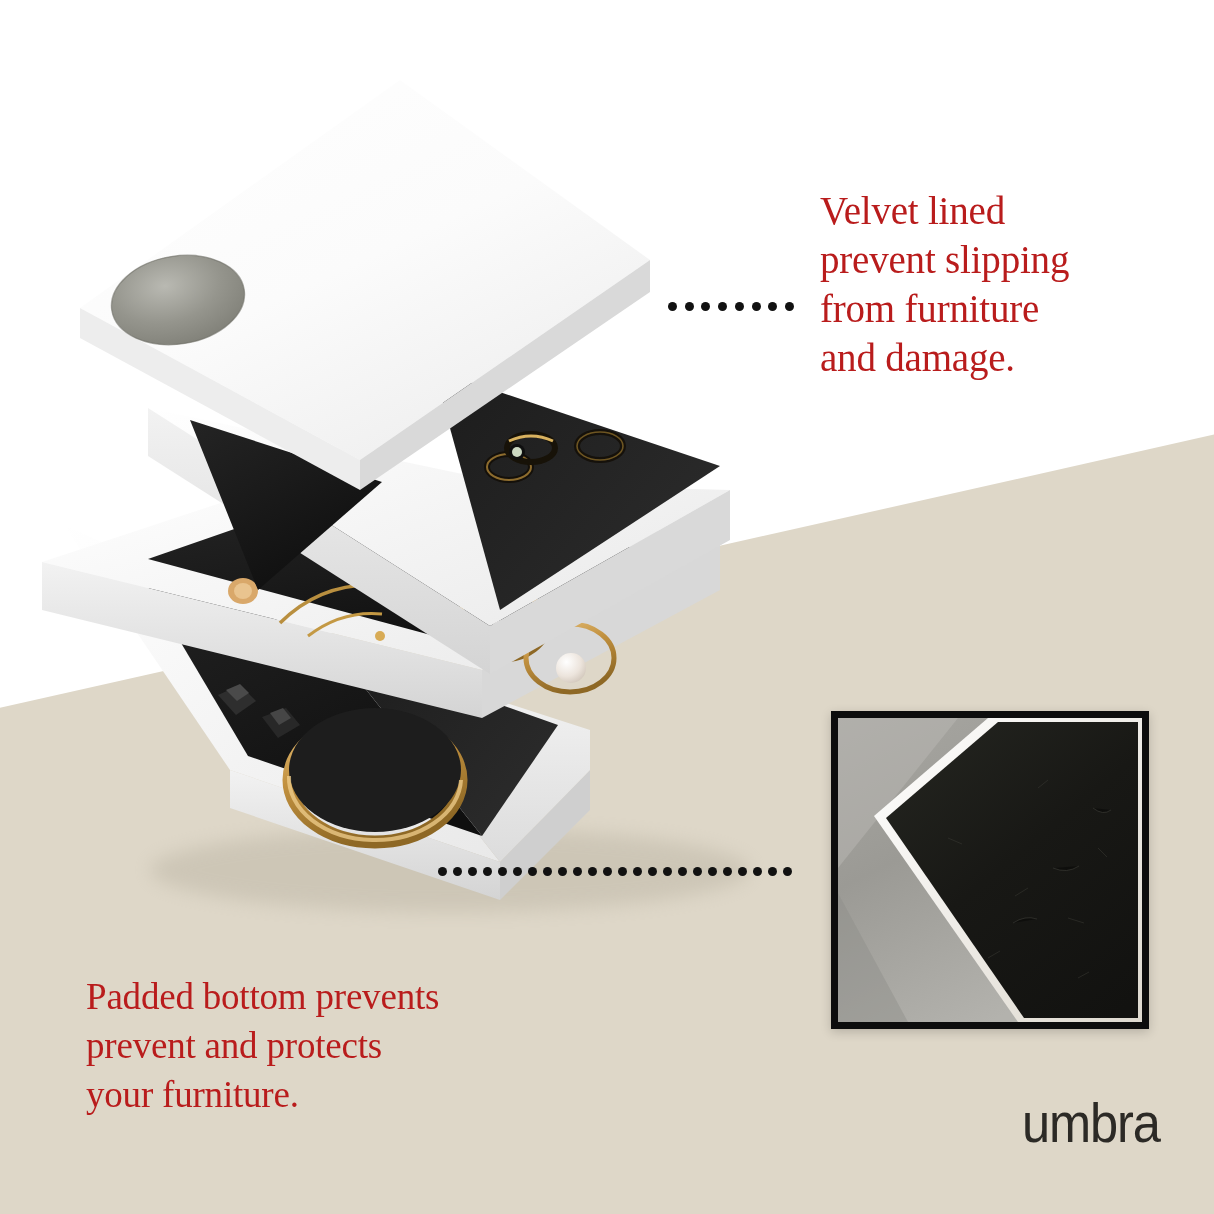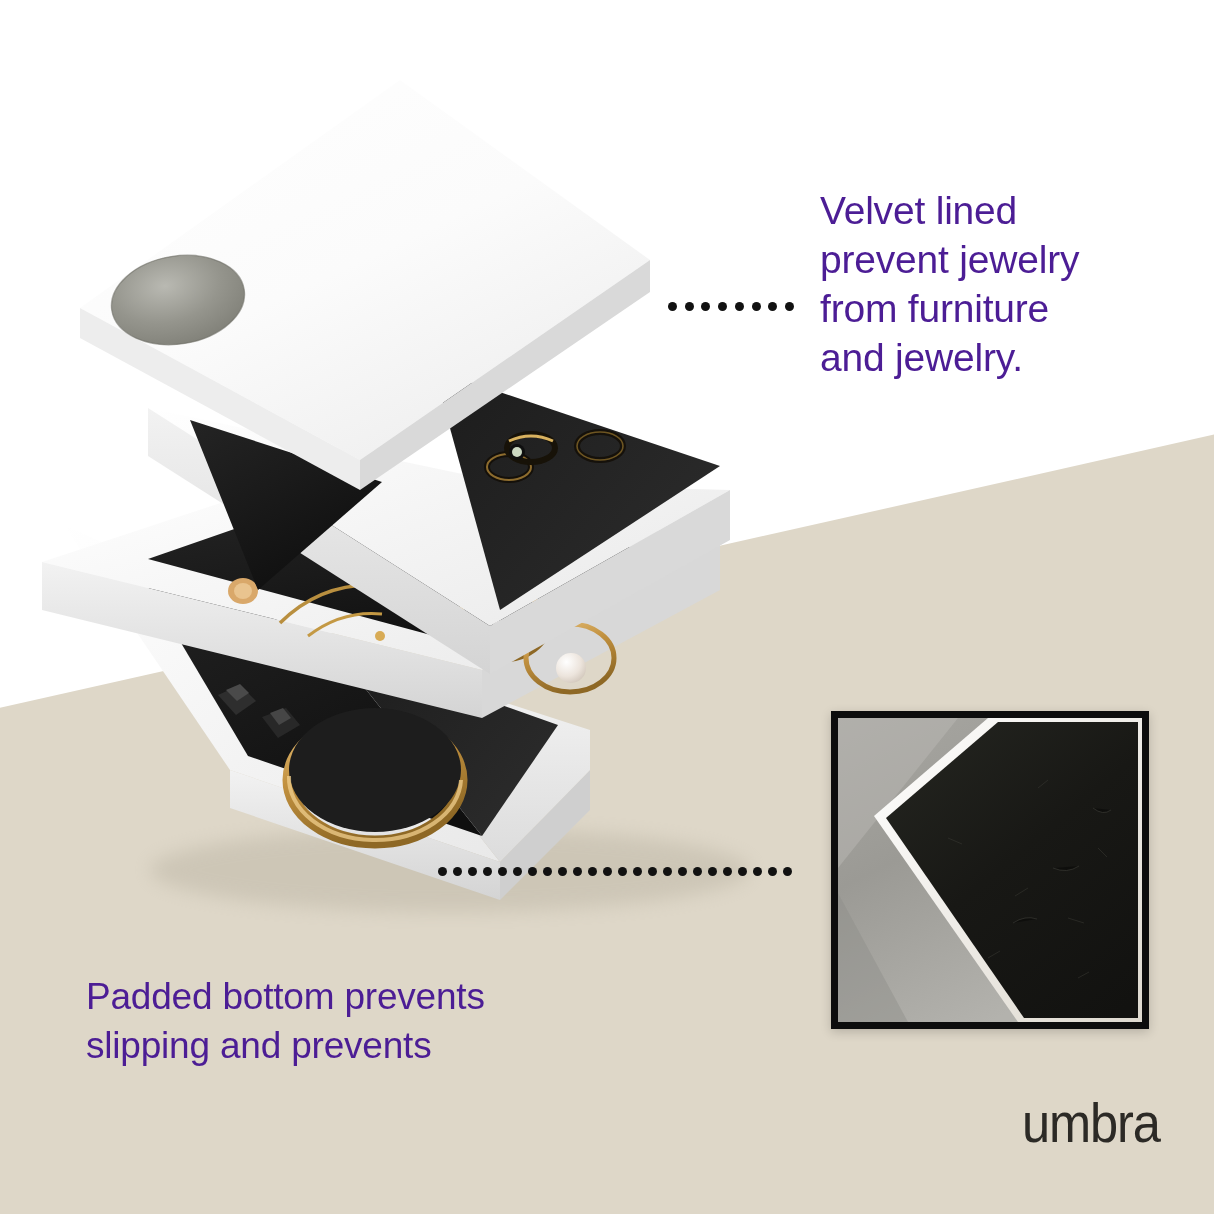--- a/index.html
+++ b/index.html
@@ -60,22 +60,23 @@
   #leader-bottom {
     left: 438px;
     top: 867px;
     width: 354px;
     justify-content: space-between;
   }
 
   
   .callout {
     position: absolute;
-    color: #4c1d95;
+    color: #b91c1c;
     letter-spacing: -0.2px;
+    font-family: Liberation Serif, serif;
   }
   #callout-velvet {
     left: 820px;
     top: 186px;
     width: 380px;
     font-size: 39px;
     line-height: 49px;
     font-weight: 400;
   }
   #callout-padded {
@@ -298,28 +299,29 @@
     <span class="dot"></span>
     <span class="dot"></span>
     <span class="dot"></span>
     <span class="dot"></span>
     <span class="dot"></span>
     <span class="dot"></span>
   </div>
 
   <div class="callout" id="callout-velvet">
     <span class="line">Velvet lined</span>
-    <span class="line">prevent jewelry</span>
+    <span class="line">prevent slipping</span>
     <span class="line">from furniture</span>
-    <span class="line">and jewelry.</span>
+    <span class="line">and damage.</span>
   </div>
 
   <div class="callout" id="callout-padded">
     <span class="line">Padded bottom prevents</span>
-    <span class="line">slipping and prevents</span>
+    <span class="line">prevent and protects</span>
+    <span class="line">your furniture.</span>
   </div>
 
   <div id="inset-photo">
     <svg viewBox="0 0 304 304" xmlns="http://www.w3.org/2000/svg">
       <defs>
         <linearGradient id="insetBg" x1="0" y1="0" x2="0.5" y2="1">
           <stop offset="0%" stop-color="#a8a7a2"></stop>
           <stop offset="45%" stop-color="#9b9a95"></stop>
           <stop offset="100%" stop-color="#b3b2ad"></stop>
         </linearGradient>

